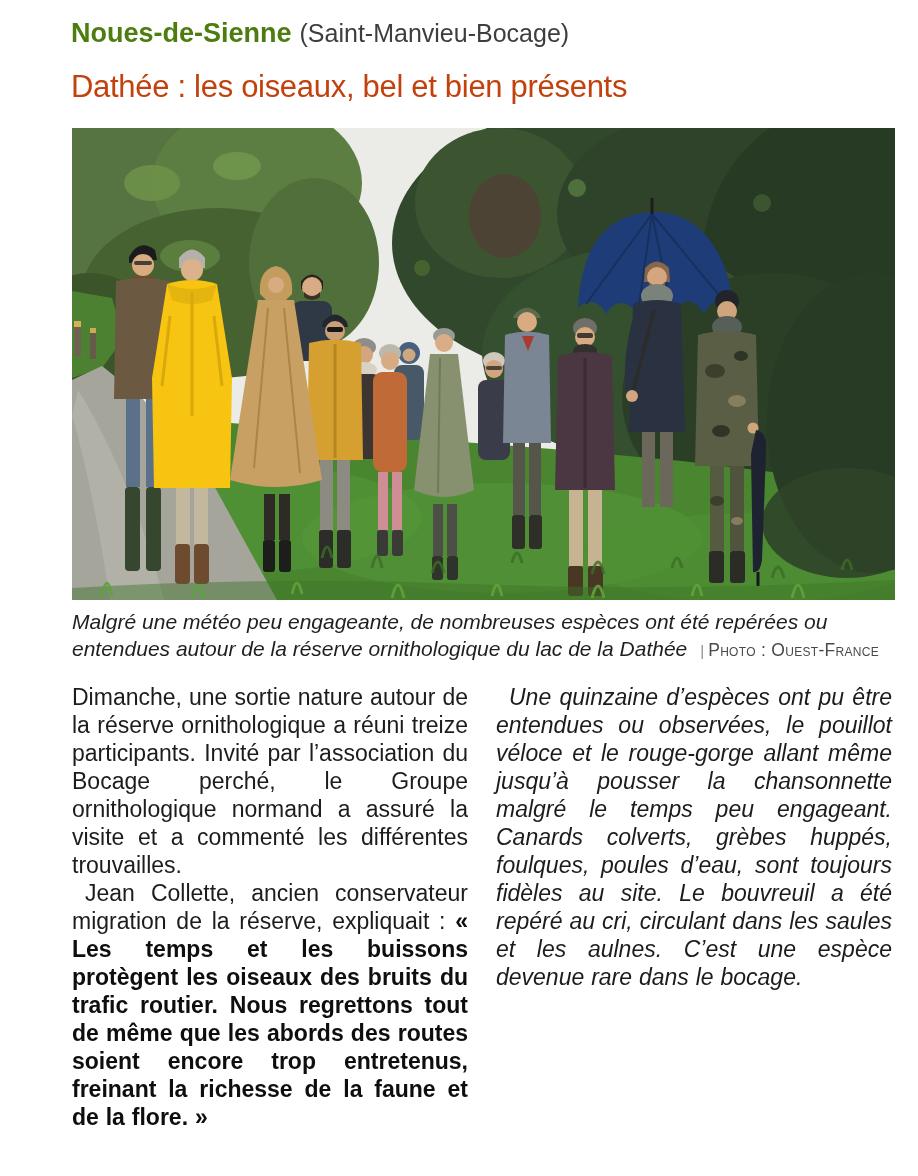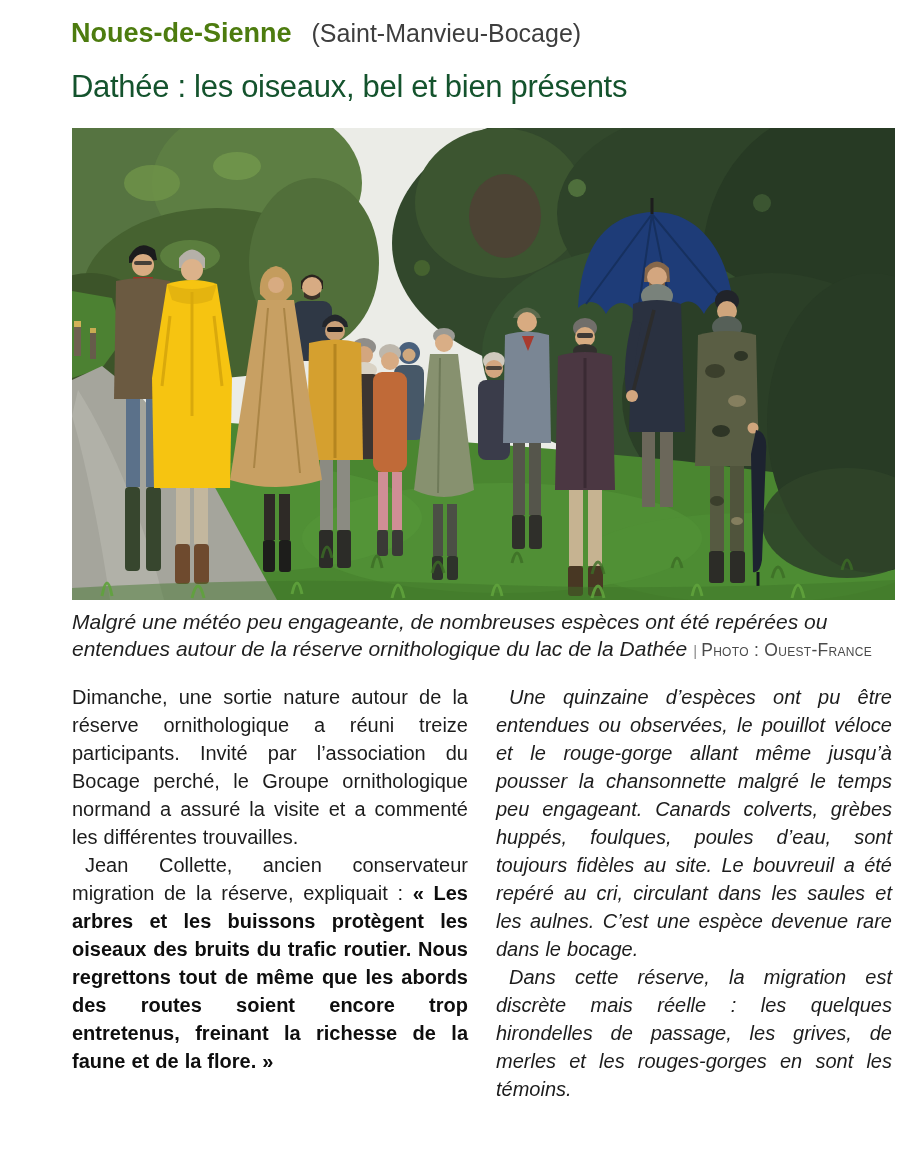--- a/index.html
+++ b/index.html
@@ -9,46 +9,46 @@
     -webkit-font-smoothing:antialiased;
   }
   .page { position:absolute; inset:0; background:#fff; }
 
   .kicker {
     position:absolute; left:71px; top:16px;
     font-size:27px; line-height:34px; color:#111;
     white-space:nowrap;
   }
   .kicker .loc { font-weight:700; color:#4d7c0f; }
-  .kicker .loc-detail { font-weight:400; font-size:25px; color:#3e3e3e; margin-left:20px; }
+  .kicker .loc-detail { font-weight:400; font-size:25px; color:#3e3e3e; margin-left:8px; }
 
   .headline {
     position:absolute; left:71px; top:66px; margin:0;
     font-size:31px; font-weight:400; line-height:42px;
-    letter-spacing:-0.3px; color:#14532d; white-space:nowrap;
+    letter-spacing:-0.3px; color:#c2410c; white-space:nowrap;
   }
 
   .photo-figure { position:absolute; left:72px; top:128px; width:823px; margin:0; }
   .photo-canvas { display:block; width:823px; height:472px; }
 
   .photo-caption {
     margin-top:8px; font-size:21px; line-height:27px;
     font-style:italic; color:#1f1f1f; text-align:left;
   }
-  .credit { font-style:normal; white-space:nowrap; }
+  .credit { font-style:normal; white-space:nowrap;margin-left:7px; }
   .credit .bar { color:#8b8b8b; font-size:15px; padding:0 4px 0 6px; }
   .credit .sc {
     font-variant:small-caps; font-size:17.5px; letter-spacing:0.3px; color:#4a4a4a;
   }
 
   .col { position:absolute; top:683px; width:396px; }
   .col-left  { left:72px; }
   .col-right { left:496px;font-style:italic; }
   .para {
-    margin:0; font-size:20px; line-height:28px; color:#1c1c1c;
+    margin:0; font-size:23px; line-height:28px; color:#1c1c1c;
     text-align:justify; text-indent:13px;
     hyphens:auto; -webkit-hyphens:auto; word-spacing:0.5px;
   }
   .para.no-indent { text-indent:0; }
   .bold-quote { font-weight:700; color:#0e0e0e; }
 </style>
 </head>
 <body>
 
 <main class="page">
@@ -277,21 +277,20 @@
       </g>
     </svg>
 
     <figcaption class="photo-caption">
       <span>Malgré une météo peu engageante, de nombreuses espèces ont été repérées ou entendues autour de la réserve ornithologique du lac de la Dathée</span><span class="credit"><span class="bar">|</span><span class="sc">Photo : Ouest-France</span></span>
     </figcaption>
   </figure>
 
   <section class="col col-left">
     <p class="para no-indent">Dimanche, une sortie nature autour de la réserve ornithologique a réuni treize participants. Invité par l’association du Bocage perché, le Groupe ornithologique normand a assuré la visite et a commenté les différentes trouvailles.</p>
-    <p class="para"><span>Jean Collette, ancien conservateur migration de la réserve, expliquait : </span><strong class="bold-quote">« Les arbres et les buissons protègent les oiseaux des bruits du trafic routier. Nous regrettons tout de même que les abords des routes soient encore trop entretenus, freinant la richesse de la faune et de la flore. »</strong></p>
+    <p class="para"><span>Jean Collette, ancien conservateur migration de la réserve, expliquait : </span><strong class="bold-quote">« Les temps et les buissons protègent les oiseaux des bruits du trafic routier. Nous regrettons tout de même que les abords des routes soient encore trop entretenus, freinant la richesse de la faune et de la flore. »</strong></p>
   </section>
 
   <section class="col col-right">
     <p class="para">Une quinzaine d’espèces ont pu être entendues ou observées, le pouillot véloce et le rouge-gorge allant même jusqu’à pousser la chansonnette malgré le temps peu engageant. Canards colverts, grèbes huppés, foulques, poules d’eau, sont toujours fidèles au site. Le bouvreuil a été repéré au cri, circulant dans les saules et les aulnes. C’est une espèce devenue rare dans le bocage.</p>
-    <p class="para">Dans cette réserve, la migration est discrète mais réelle : les quelques hirondelles de passage, les grives, de merles et les rouges-gorges en sont les témoins.</p>
   </section>
 
 </main>
 
 </body></html>

